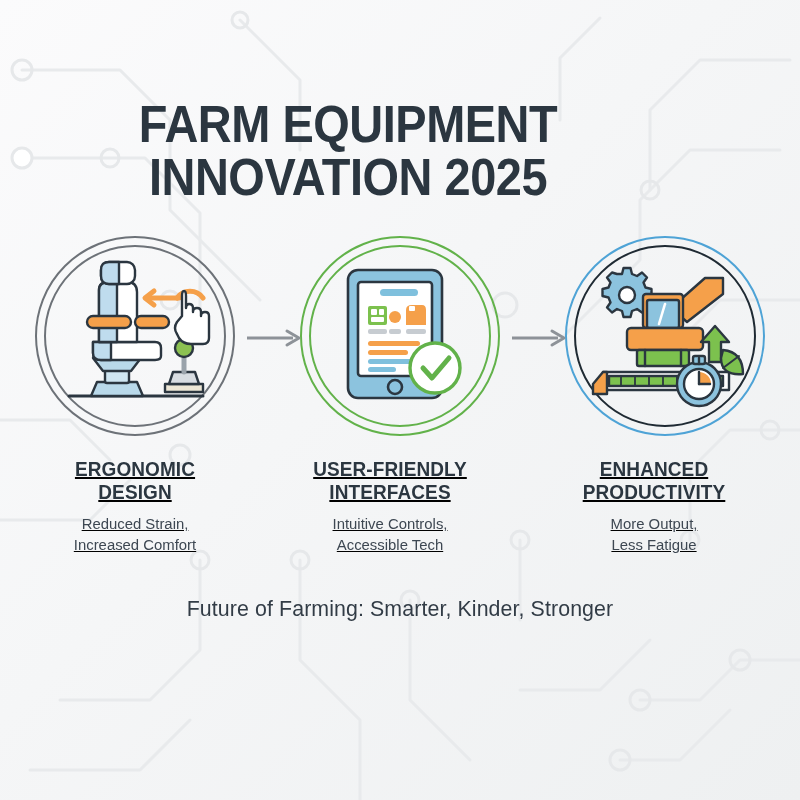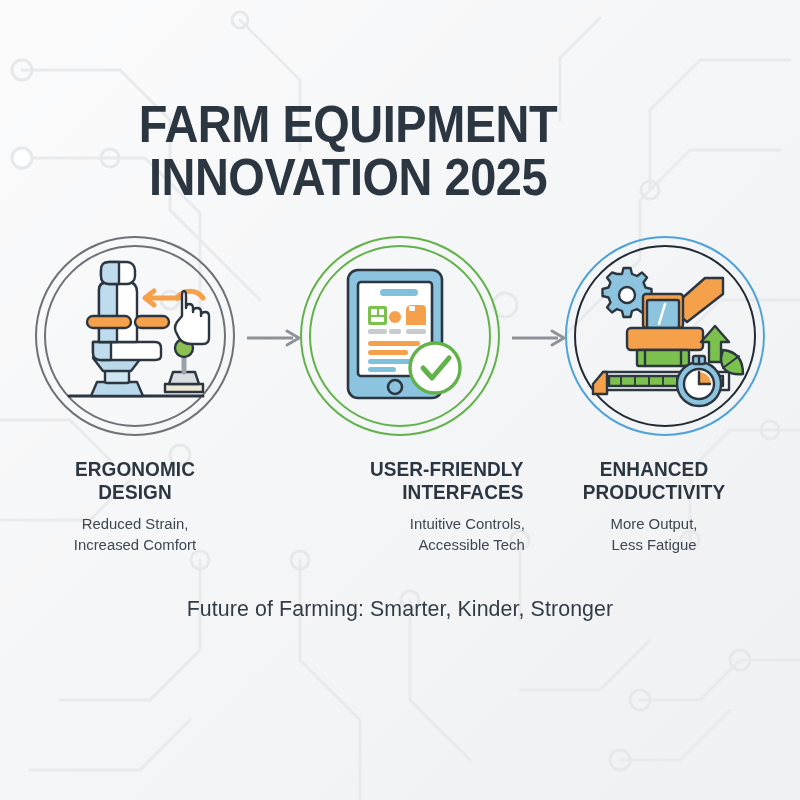--- a/index.html
+++ b/index.html
@@ -110,23 +110,24 @@
     top: 458px;
     left: 0;
     width: 800px;
     z-index: 3;
   }
   .caption {
     position: absolute;
     top: 0;
     width: 260px;
     text-align: center;
+    text-decoration: underline;
   }
   .caption.p1 { left: 5px; }
-  .caption.p2 { left: 270px; text-align: right; }
+  .caption.p2 { left: 260px; }
   .caption.p3 { left: 524px; }
 
   .cap-title {
     font-family: "Liberation Sans Narrow", "Liberation Sans", sans-serif;
     font-weight: bold;
     font-size: 20px;
     line-height: 23px;
     color: #2b3640;
     letter-spacing: 0.1px;
     transform: scaleX(0.95);

